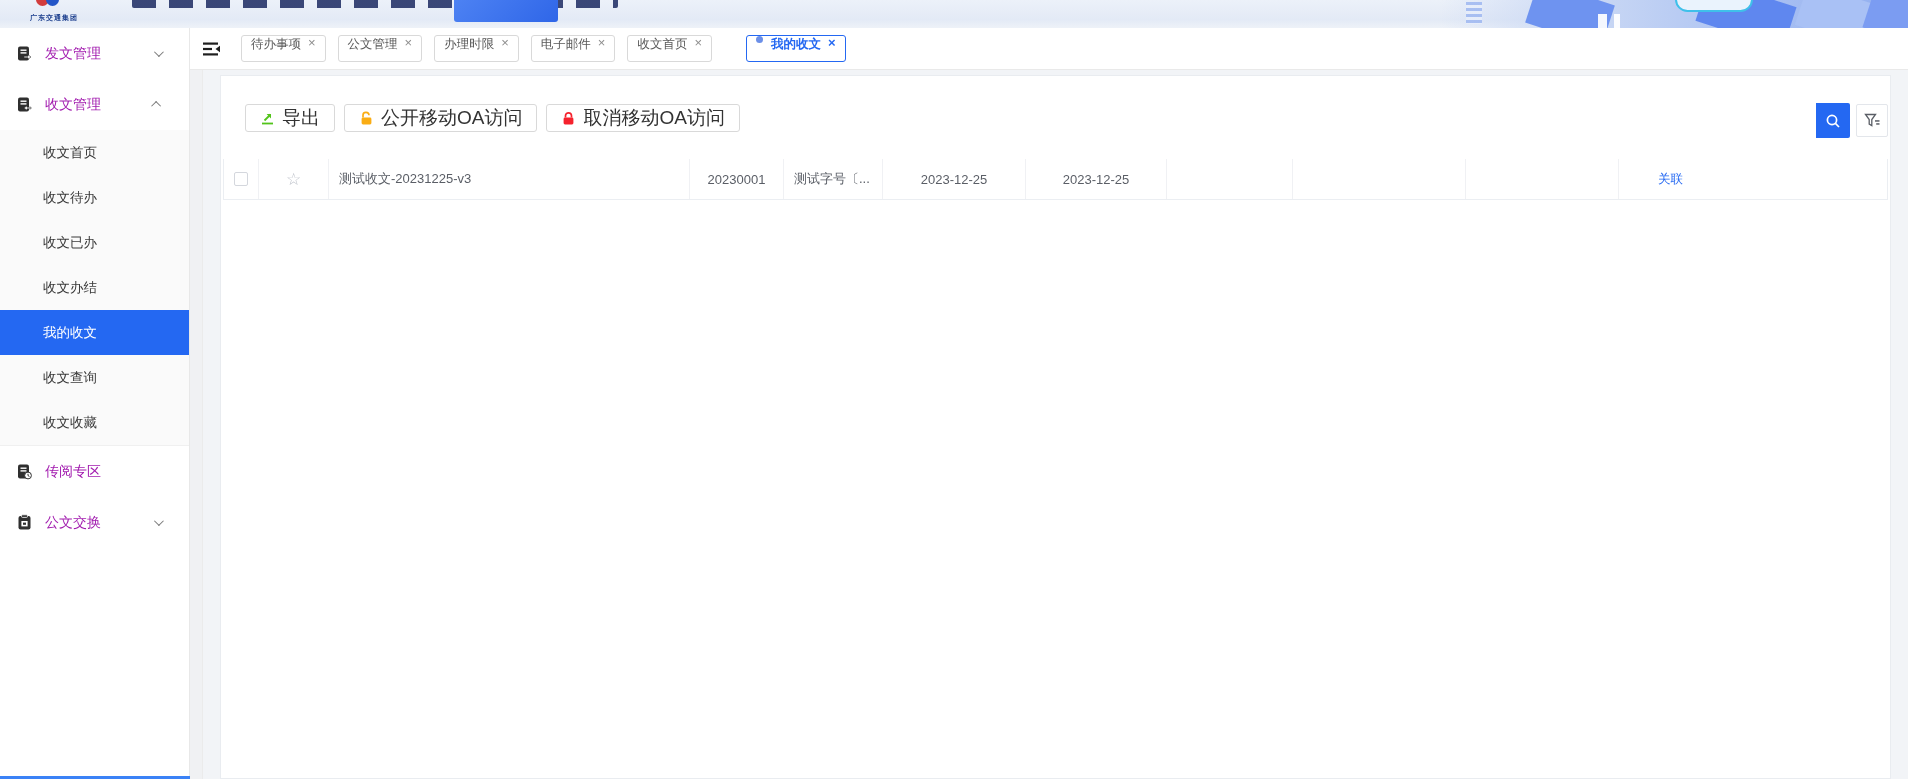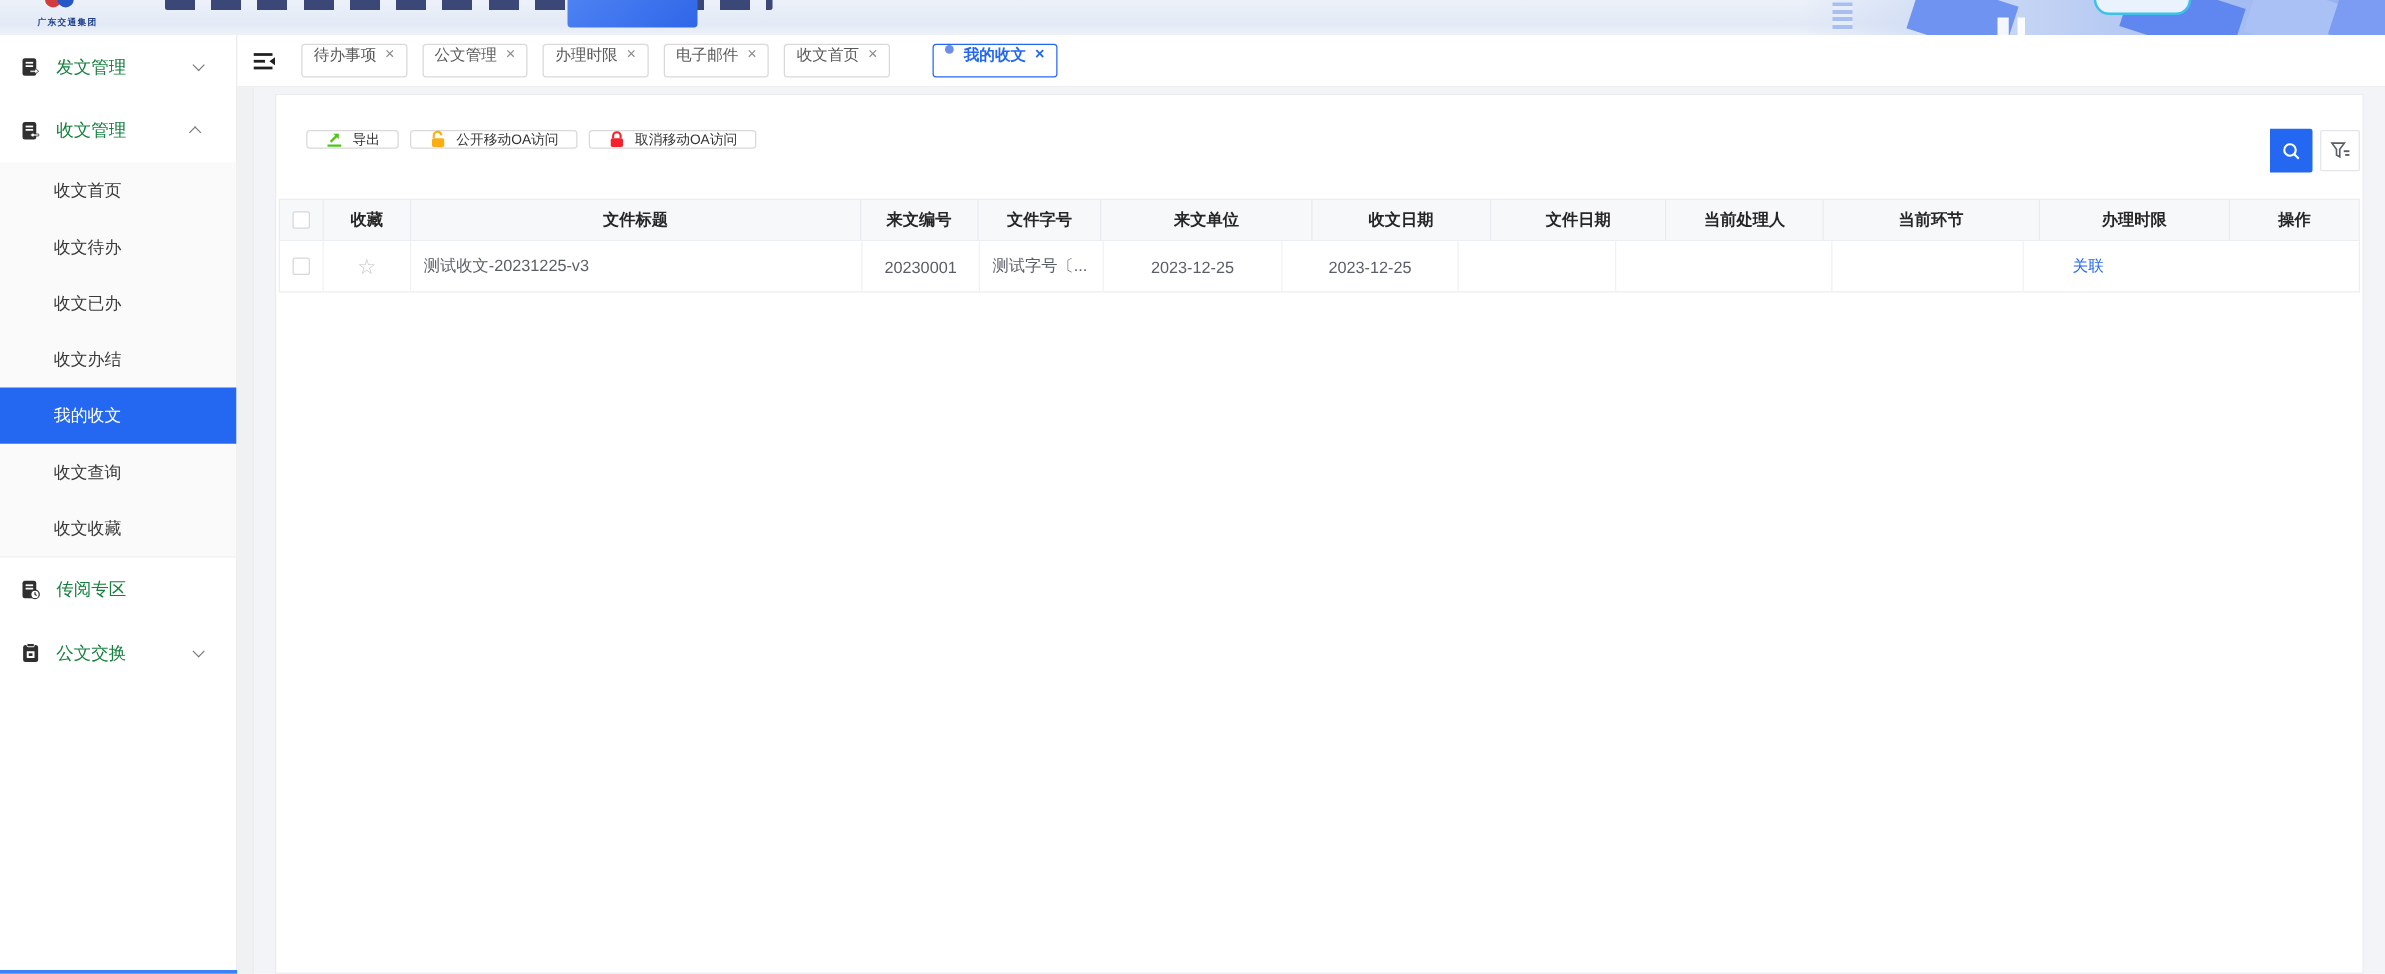--- a/index.html
+++ b/index.html
@@ -32,21 +32,21 @@
   .w1 { left:1598px; } .w2 { left:1614px; width:6px; }
   .stripe { position:absolute; left:1466px; top:2px; width:16px; height:22px;
     background:repeating-linear-gradient(180deg,#9ab4f0 0 3px,#e8eefb 3px 6px); opacity:.8; }
   .hdr-pill { position:absolute; left:1675px; top:-13px; width:78px; height:25px;
     border:2px solid #3fc0ea; border-radius:13px; background:#eaf3fd; }
 
   
   .sidebar { position:absolute; left:0; top:28px; width:190px; bottom:0;
     background:#fff; border-right:1px solid #e8e8e8; }
   .s-item { height:51px; display:flex; align-items:center; padding:0 14px 0 16px;
-    font-size:14px; color:#15803d; cursor:pointer; }
+    font-size:14px; color:#a21caf; cursor:pointer; }
   .s-item .lbl { margin-left:12px; }
   .s-sub { background:#fafafa; border-bottom:1px solid #f0f0f0; }
   .s-subitem { height:45px; display:flex; align-items:center; padding-left:43px;
     font-size:13.5px; color:#3a3a3a; cursor:pointer; }
   .s-subitem.selected { background:#2468f2; color:#fff; }
   .chev { width:7px; height:7px; border-right:1.4px solid #7a7a7a;
     border-bottom:1.4px solid #7a7a7a; display:inline-block; margin-left:auto; margin-right:14px; }
   .chev.down { transform:rotate(45deg) translateY(-2px); }
   .chev.up { transform:rotate(-135deg) translateY(-2px); }
   .sicon { width:17px; height:17px; flex:0 0 17px; }
@@ -66,22 +66,22 @@
 
   
   .main-bg { position:absolute; left:190px; top:70px; right:0; bottom:0; background:#f2f4f7; }
   .gutter { position:absolute; left:190px; top:70px; width:13px; bottom:0;
     background:#f0f1f3; border-right:1px solid #ebebeb; }
   .card { position:absolute; left:220px; top:75px; width:1671px; height:704px;
     background:#fff; border:1px solid #e9ecf0; }
 
   
   .toolbar { position:absolute; left:24px; top:28px; display:flex; align-items:center; }
-  .btn { display:inline-flex; align-items:center; gap:7px; height:15px; padding:0 14px;
-    border:1px solid #d9d9d9; border-radius:3px; background:#fff; font-size:11px;
+  .btn { display:inline-flex; align-items:center; gap:7px; height:28px; padding:0 14px;
+    border:1px solid #d9d9d9; border-radius:3px; background:#fff; font-size:19px;
     color:#333; margin-right:9px; cursor:pointer; white-space:nowrap; }
   .search-wrap { position:absolute; top:27px; right:2px; display:flex; align-items:center; }
   .search-input { width:326px; height:33px; border:1px solid #dcdfe6; border-right:none;
     border-radius:2px 0 0 2px; padding:0 12px; font-size:13px; color:#333; outline:none; }
   .search-input::placeholder { color:#c3c7cf; }
   .search-btn { width:34px; height:35px; background:#2468f2; border:none; border-radius:0 2px 2px 0;
     display:flex; align-items:center; justify-content:center; cursor:pointer; }
   .filter-btn { width:32px; height:33px; border:1px solid #e3e6eb; background:#fff; margin-left:6px;
     border-radius:2px; display:flex; align-items:center; justify-content:center; cursor:pointer; }
 
@@ -257,36 +257,20 @@
       <button class="filter-btn">
         <svg width="16" height="15" viewBox="0 0 16 15">
           <path d="M1.5 1.5 L11.5 1.5 L7.8 6.5 L7.8 12.5 L5.2 11 L5.2 6.5 Z" stroke="#5a5e66" stroke-width="1.3" fill="none"></path>
           <rect x="11" y="7.2" width="4.5" height="1.5" fill="#5a5e66"></rect>
           <rect x="12.2" y="10.2" width="3.3" height="1.5" fill="#5a5e66"></rect>
         </svg>
       </button>
     </div>
 
     <div class="table">
-      <div class="t-head">
-        <div class="th c0">
-            <span class="checkbox"></span>
-          </div>
-        <div class="th c1">收藏</div>
-        <div class="th c2">文件标题</div>
-        <div class="th c3">来文编号</div>
-        <div class="th c4">文件字号</div>
-        <div class="th c5">来文单位</div>
-        <div class="th c6">收文日期</div>
-        <div class="th c7">文件日期</div>
-        <div class="th c8">当前处理人</div>
-        <div class="th c9">当前环节</div>
-        <div class="th c10">办理时限</div>
-        <div class="th c11">操作</div>
-      </div>
       <div class="t-row">
         <div class="td c0">
             <span class="checkbox"></span>
           </div>
         <div class="td c1">
             <span class="star">☆</span>
           </div>
         <div class="td c2 left">测试收文-20231225-v3</div>
         <div class="td c3">20230001</div>
         <div class="td c4 left">测试字号〔...</div>

